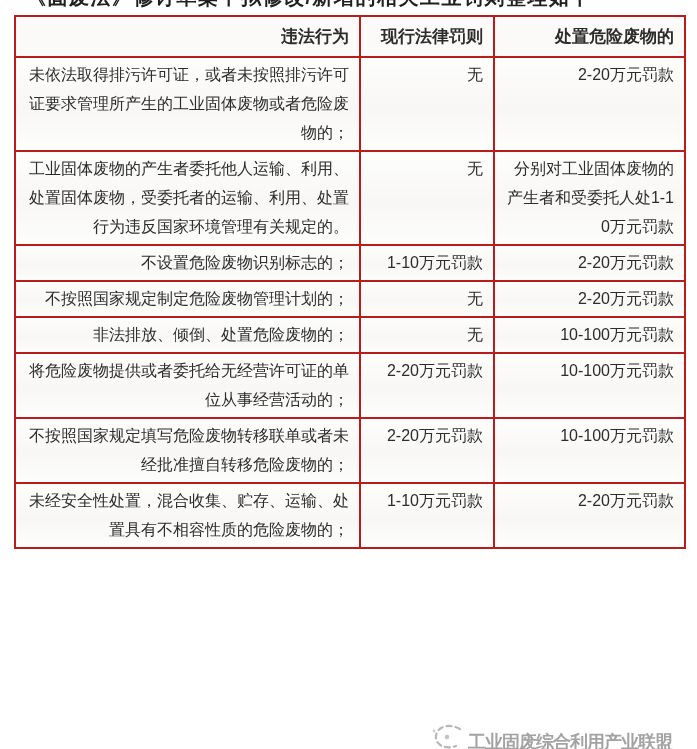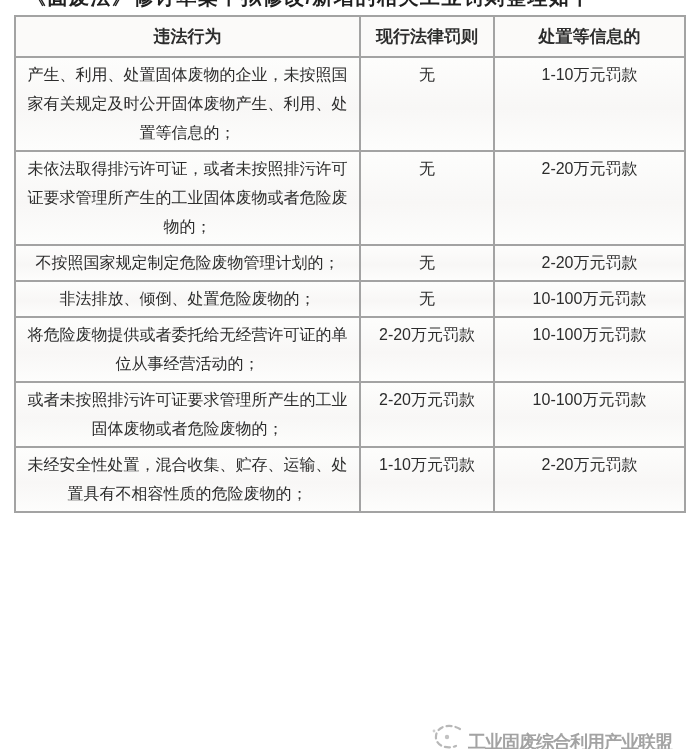--- a/index.html
+++ b/index.html
@@ -39,23 +39,23 @@
     position: absolute;
     left: 14px;
     top: 15px;
     width: 670px;
     border-collapse: collapse;
     table-layout: fixed;
     background: #fdfcfb;
   }
   table.penalty-table th,
   table.penalty-table td {
-    border: 2px solid #a3a3a3;
+    border: 2px solid #b91c1c;
     vertical-align: top;
-    text-align: center;
+    text-align: right;
     padding: 2px 10px 3px 10px;
     font-size: 16px;
     line-height: 29px;
     word-break: break-all;
     color: #2c2c2c;
     background: linear-gradient(180deg, #fdfdfc 0%, #f8f7f6 55%, #fdfdfc 100%);
   }
   table.penalty-table th {
     font-weight: bold;
     font-size: 17px;
@@ -100,51 +100,56 @@
 <table class="penalty-table">
   <colgroup>
     <col style="width:345px">
     <col style="width:134px">
     <col style="width:191px">
   </colgroup>
   <thead>
     <tr>
       <th>违法行为</th>
       <th>现行法律罚则</th>
-      <th>处置等信息的</th>
+      <th>处置危险废物的</th>
     </tr>
   </thead>
   <tbody id="table-body">
       <tr>
-        <td>产生、利用、处置固体废物的企业，未按照国家有关规定及时公开固体废物产生、利用、处置等信息的；</td>
+        <td>未依法取得排污许可证，或者未按照排污许可证要求管理所产生的工业固体废物或者危险废物的；</td>
         <td>无</td>
-        <td>1-10万元罚款</td>
+        <td>2-20万元罚款</td>
       </tr>
       <tr>
-        <td>未依法取得排污许可证，或者未按照排污许可证要求管理所产生的工业固体废物或者危险废物的；</td>
+        <td>工业固体废物的产生者委托他人运输、利用、处置固体废物，受委托者的运输、利用、处置行为违反国家环境管理有关规定的。</td>
         <td>无</td>
+        <td>分别对工业固体废物的产生者和受委托人处1-10万元罚款</td>
+      </tr>
+      <tr>
+        <td>不设置危险废物识别标志的；</td>
+        <td>1-10万元罚款</td>
         <td>2-20万元罚款</td>
       </tr>
       <tr>
         <td>不按照国家规定制定危险废物管理计划的；</td>
         <td>无</td>
         <td>2-20万元罚款</td>
       </tr>
       <tr>
         <td>非法排放、倾倒、处置危险废物的；</td>
         <td>无</td>
         <td>10-100万元罚款</td>
       </tr>
       <tr>
         <td>将危险废物提供或者委托给无经营许可证的单位从事经营活动的；</td>
         <td>2-20万元罚款</td>
         <td>10-100万元罚款</td>
       </tr>
       <tr>
-        <td>或者未按照排污许可证要求管理所产生的工业固体废物或者危险废物的；</td>
+        <td>不按照国家规定填写危险废物转移联单或者未经批准擅自转移危险废物的；</td>
         <td>2-20万元罚款</td>
         <td>10-100万元罚款</td>
       </tr>
       <tr>
         <td>未经安全性处置，混合收集、贮存、运输、处置具有不相容性质的危险废物的；</td>
         <td>1-10万元罚款</td>
         <td>2-20万元罚款</td>
       </tr>
     </tbody>
 </table>

